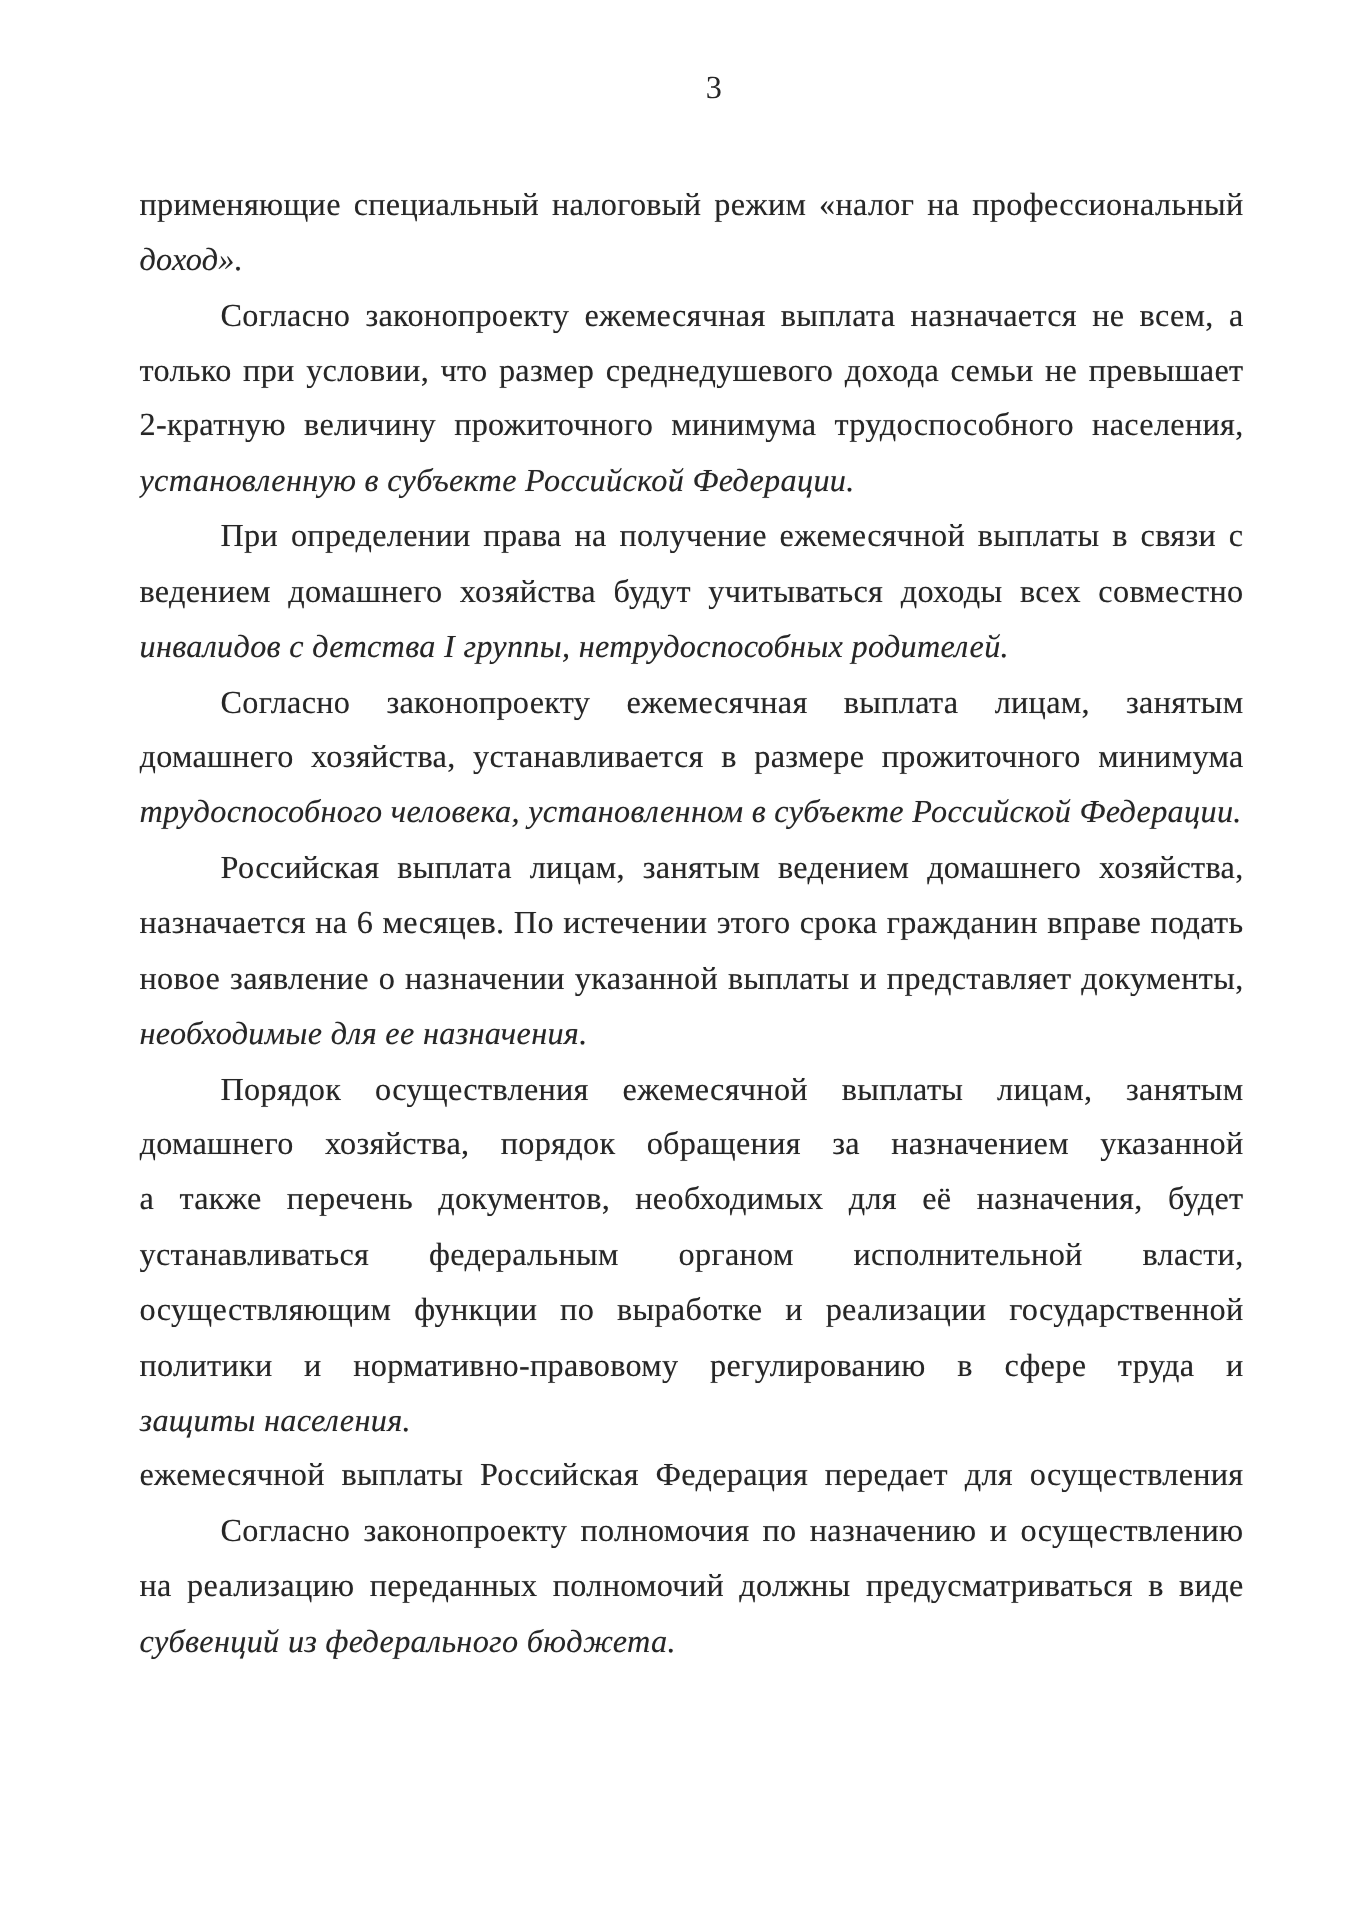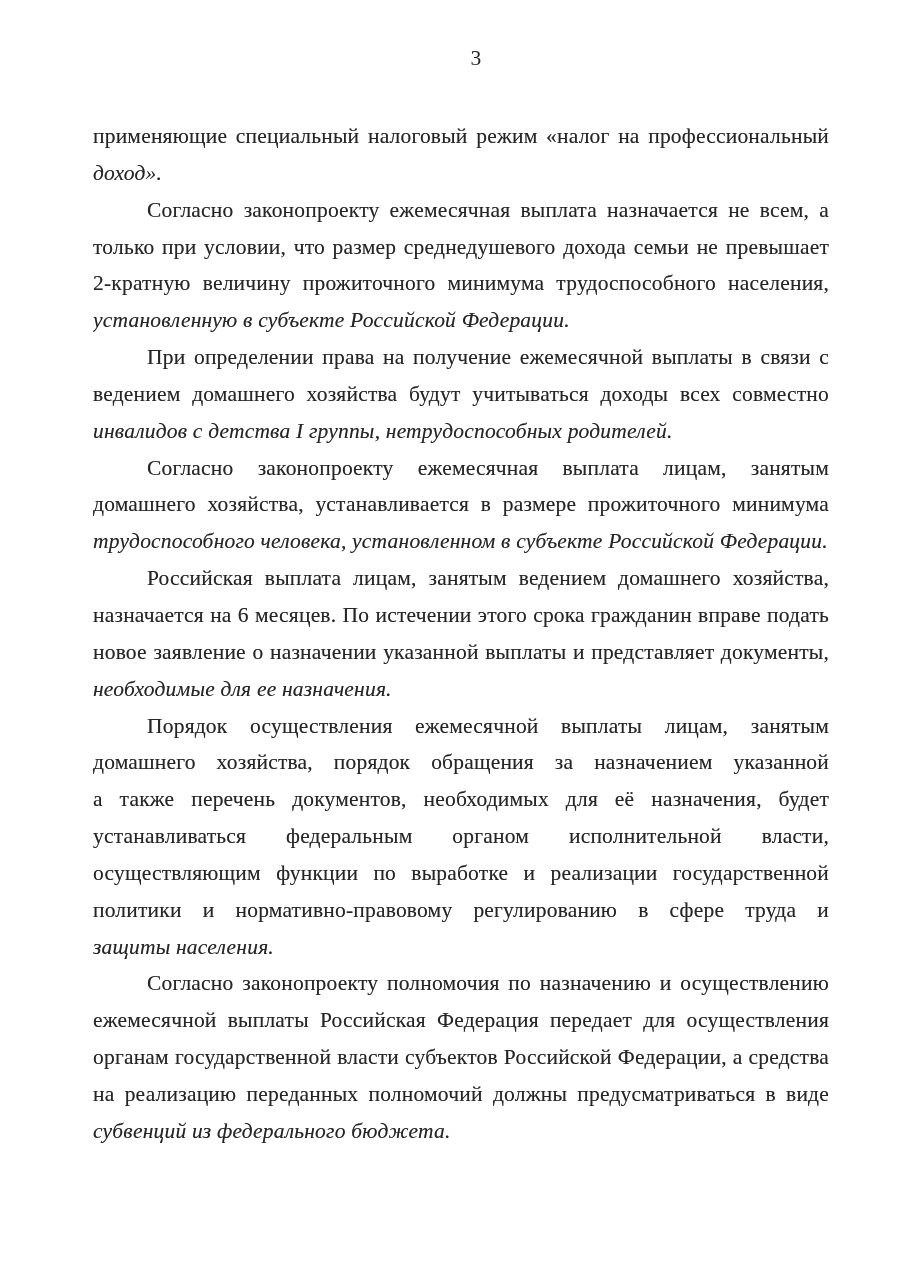--- a/index.html
+++ b/index.html
@@ -99,20 +99,19 @@
       <div class="paragraph">
         <div class="line first-indent">Порядок осуществления ежемесячной выплаты лицам, занятым ведением</div>
         <div class="line">домашнего хозяйства, порядок обращения за назначением указанной выплаты,</div>
         <div class="line">а также перечень документов, необходимых для её назначения, будет</div>
         <div class="line">устанавливаться федеральным органом исполнительной власти,</div>
         <div class="line">осуществляющим функции по выработке и реализации государственной</div>
         <div class="line">политики и нормативно-правовому регулированию в сфере труда и социальной</div>
         <div class="line last">защиты населения.</div>
       </div>
       <div class="paragraph">
+        <div class="line">ежемесячной выплаты Российская Федерация передает для осуществления</div>
         <div class="line first-indent">Согласно законопроекту полномочия по назначению и осуществлению</div>
-        <div class="line">ежемесячной выплаты Российская Федерация передает для осуществления</div>
-        <div class="line">органам государственной власти субъектов Российской Федерации, а средства</div>
         <div class="line">на реализацию переданных полномочий должны предусматриваться в виде</div>
         <div class="line last">субвенций из федерального бюджета.</div>
       </div>
     </div>
 </div>
 
 </body></html>

